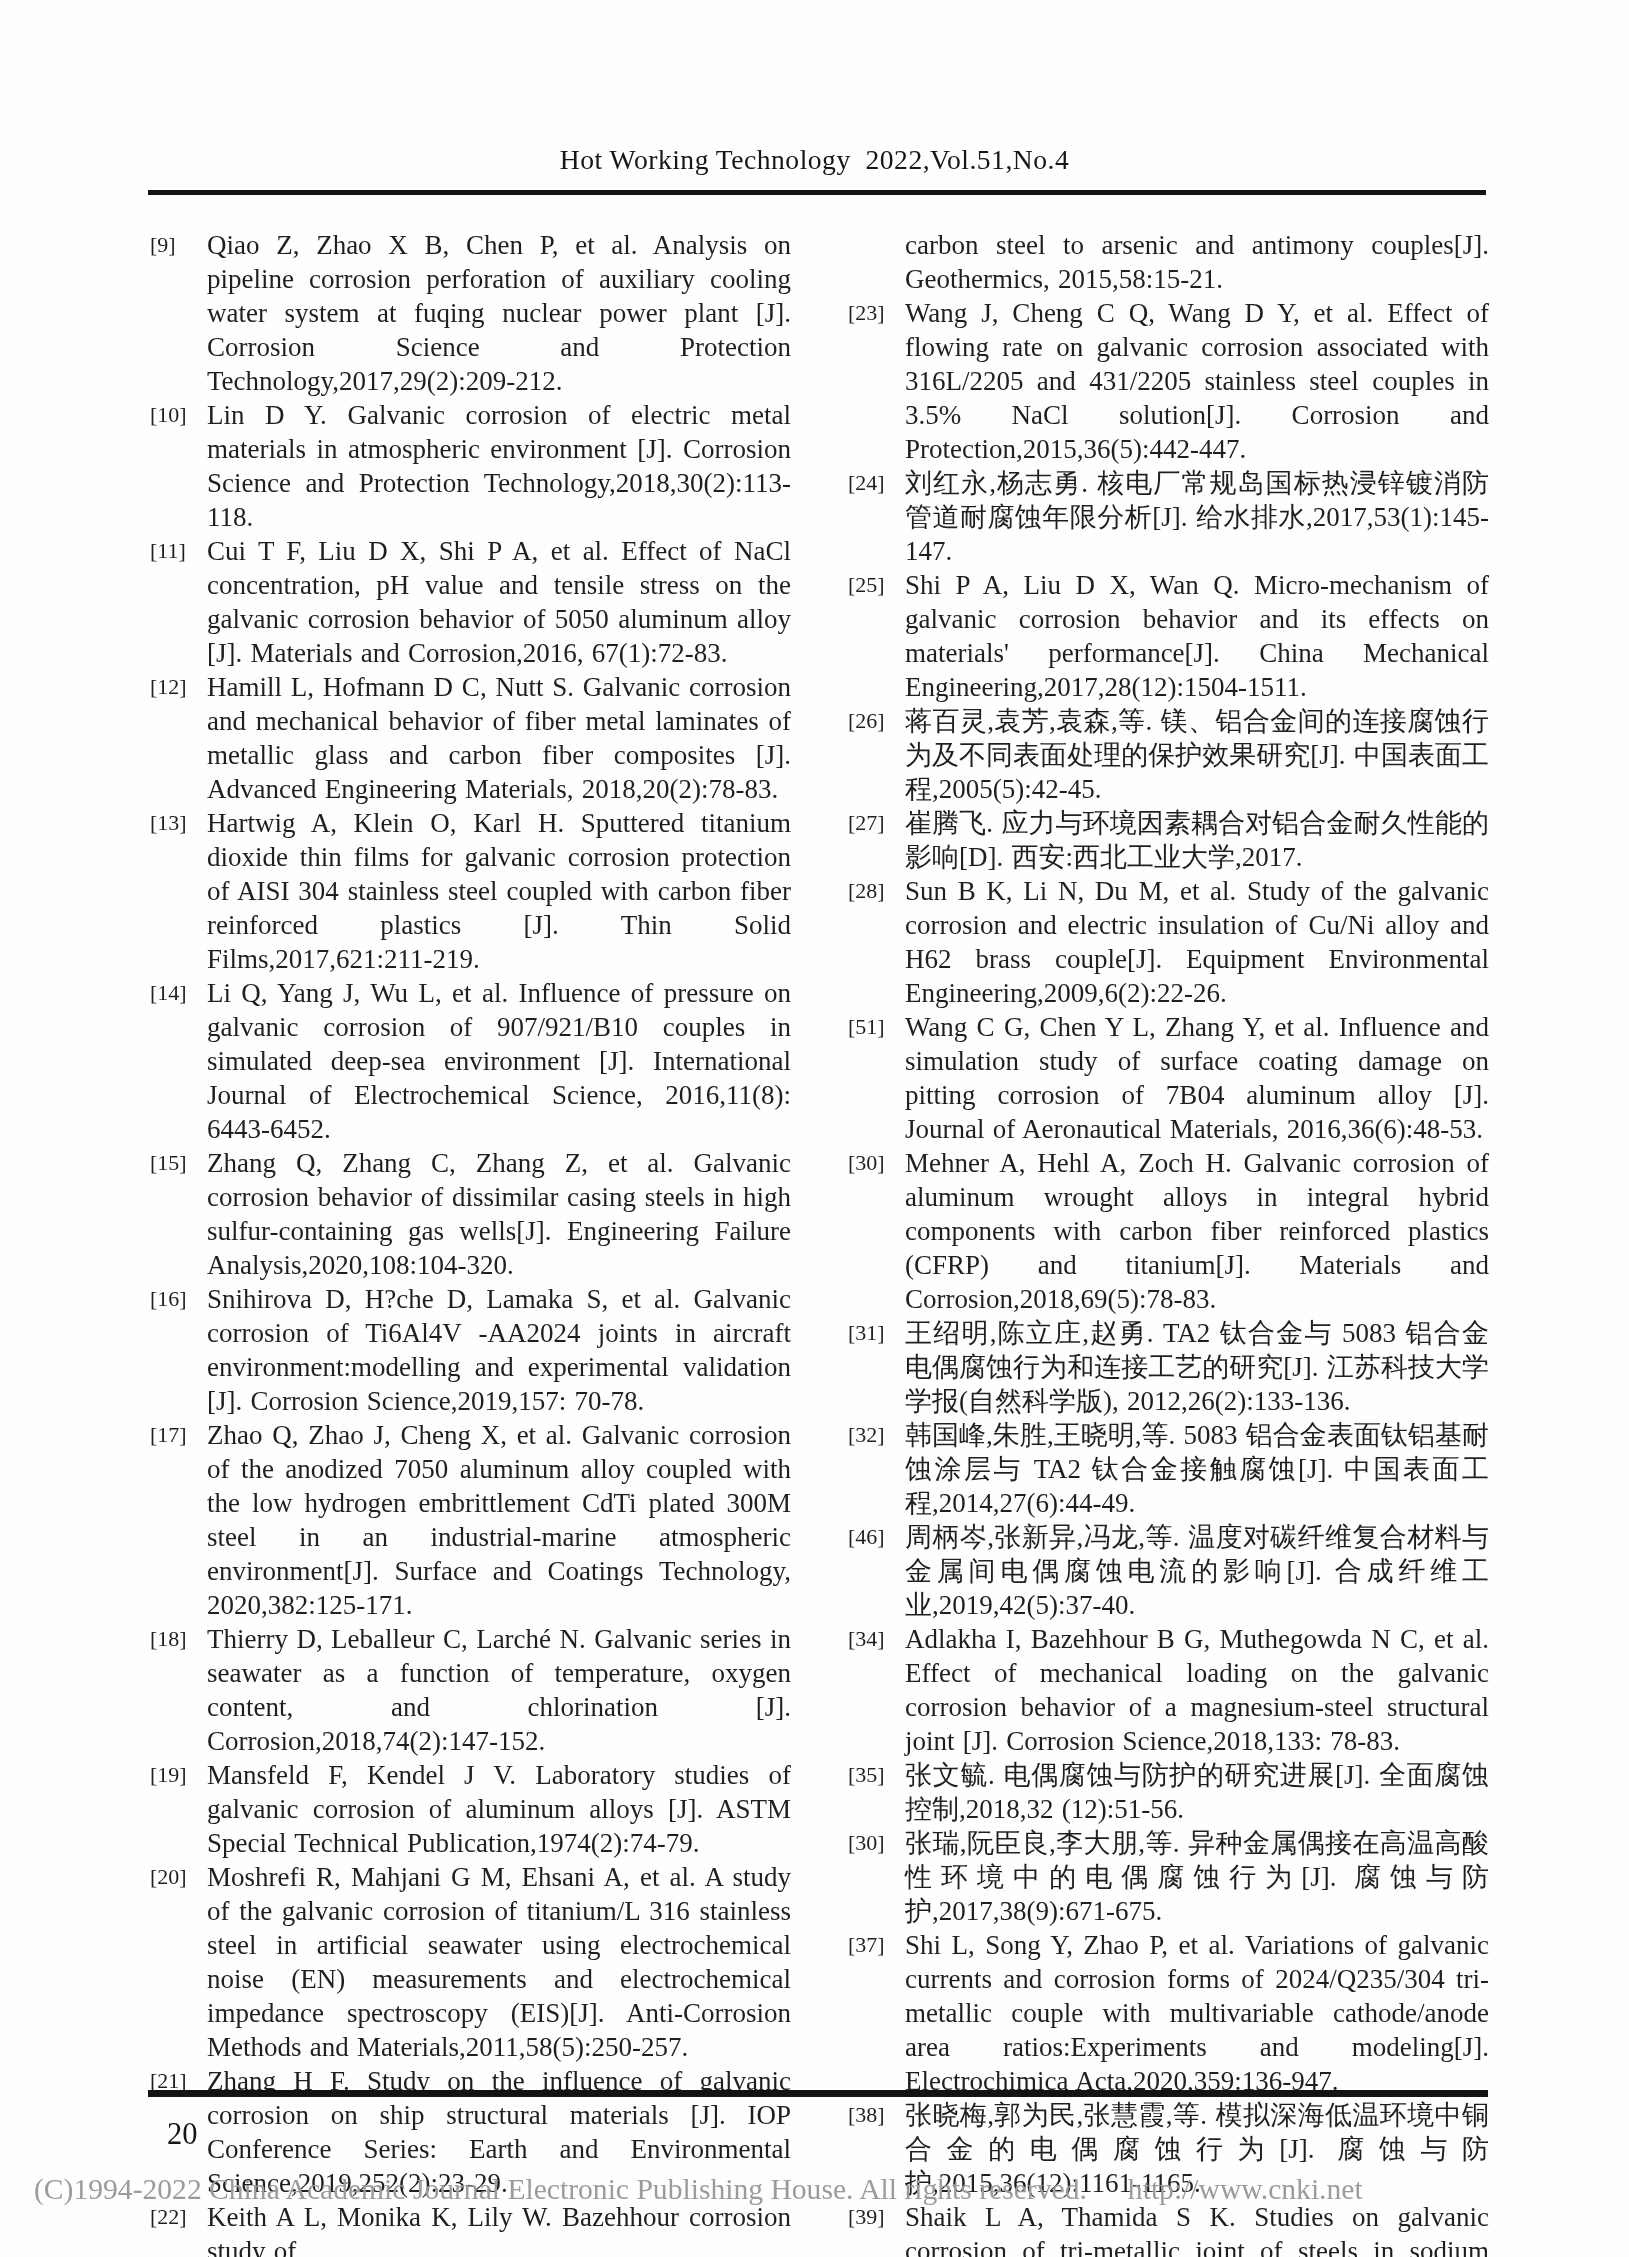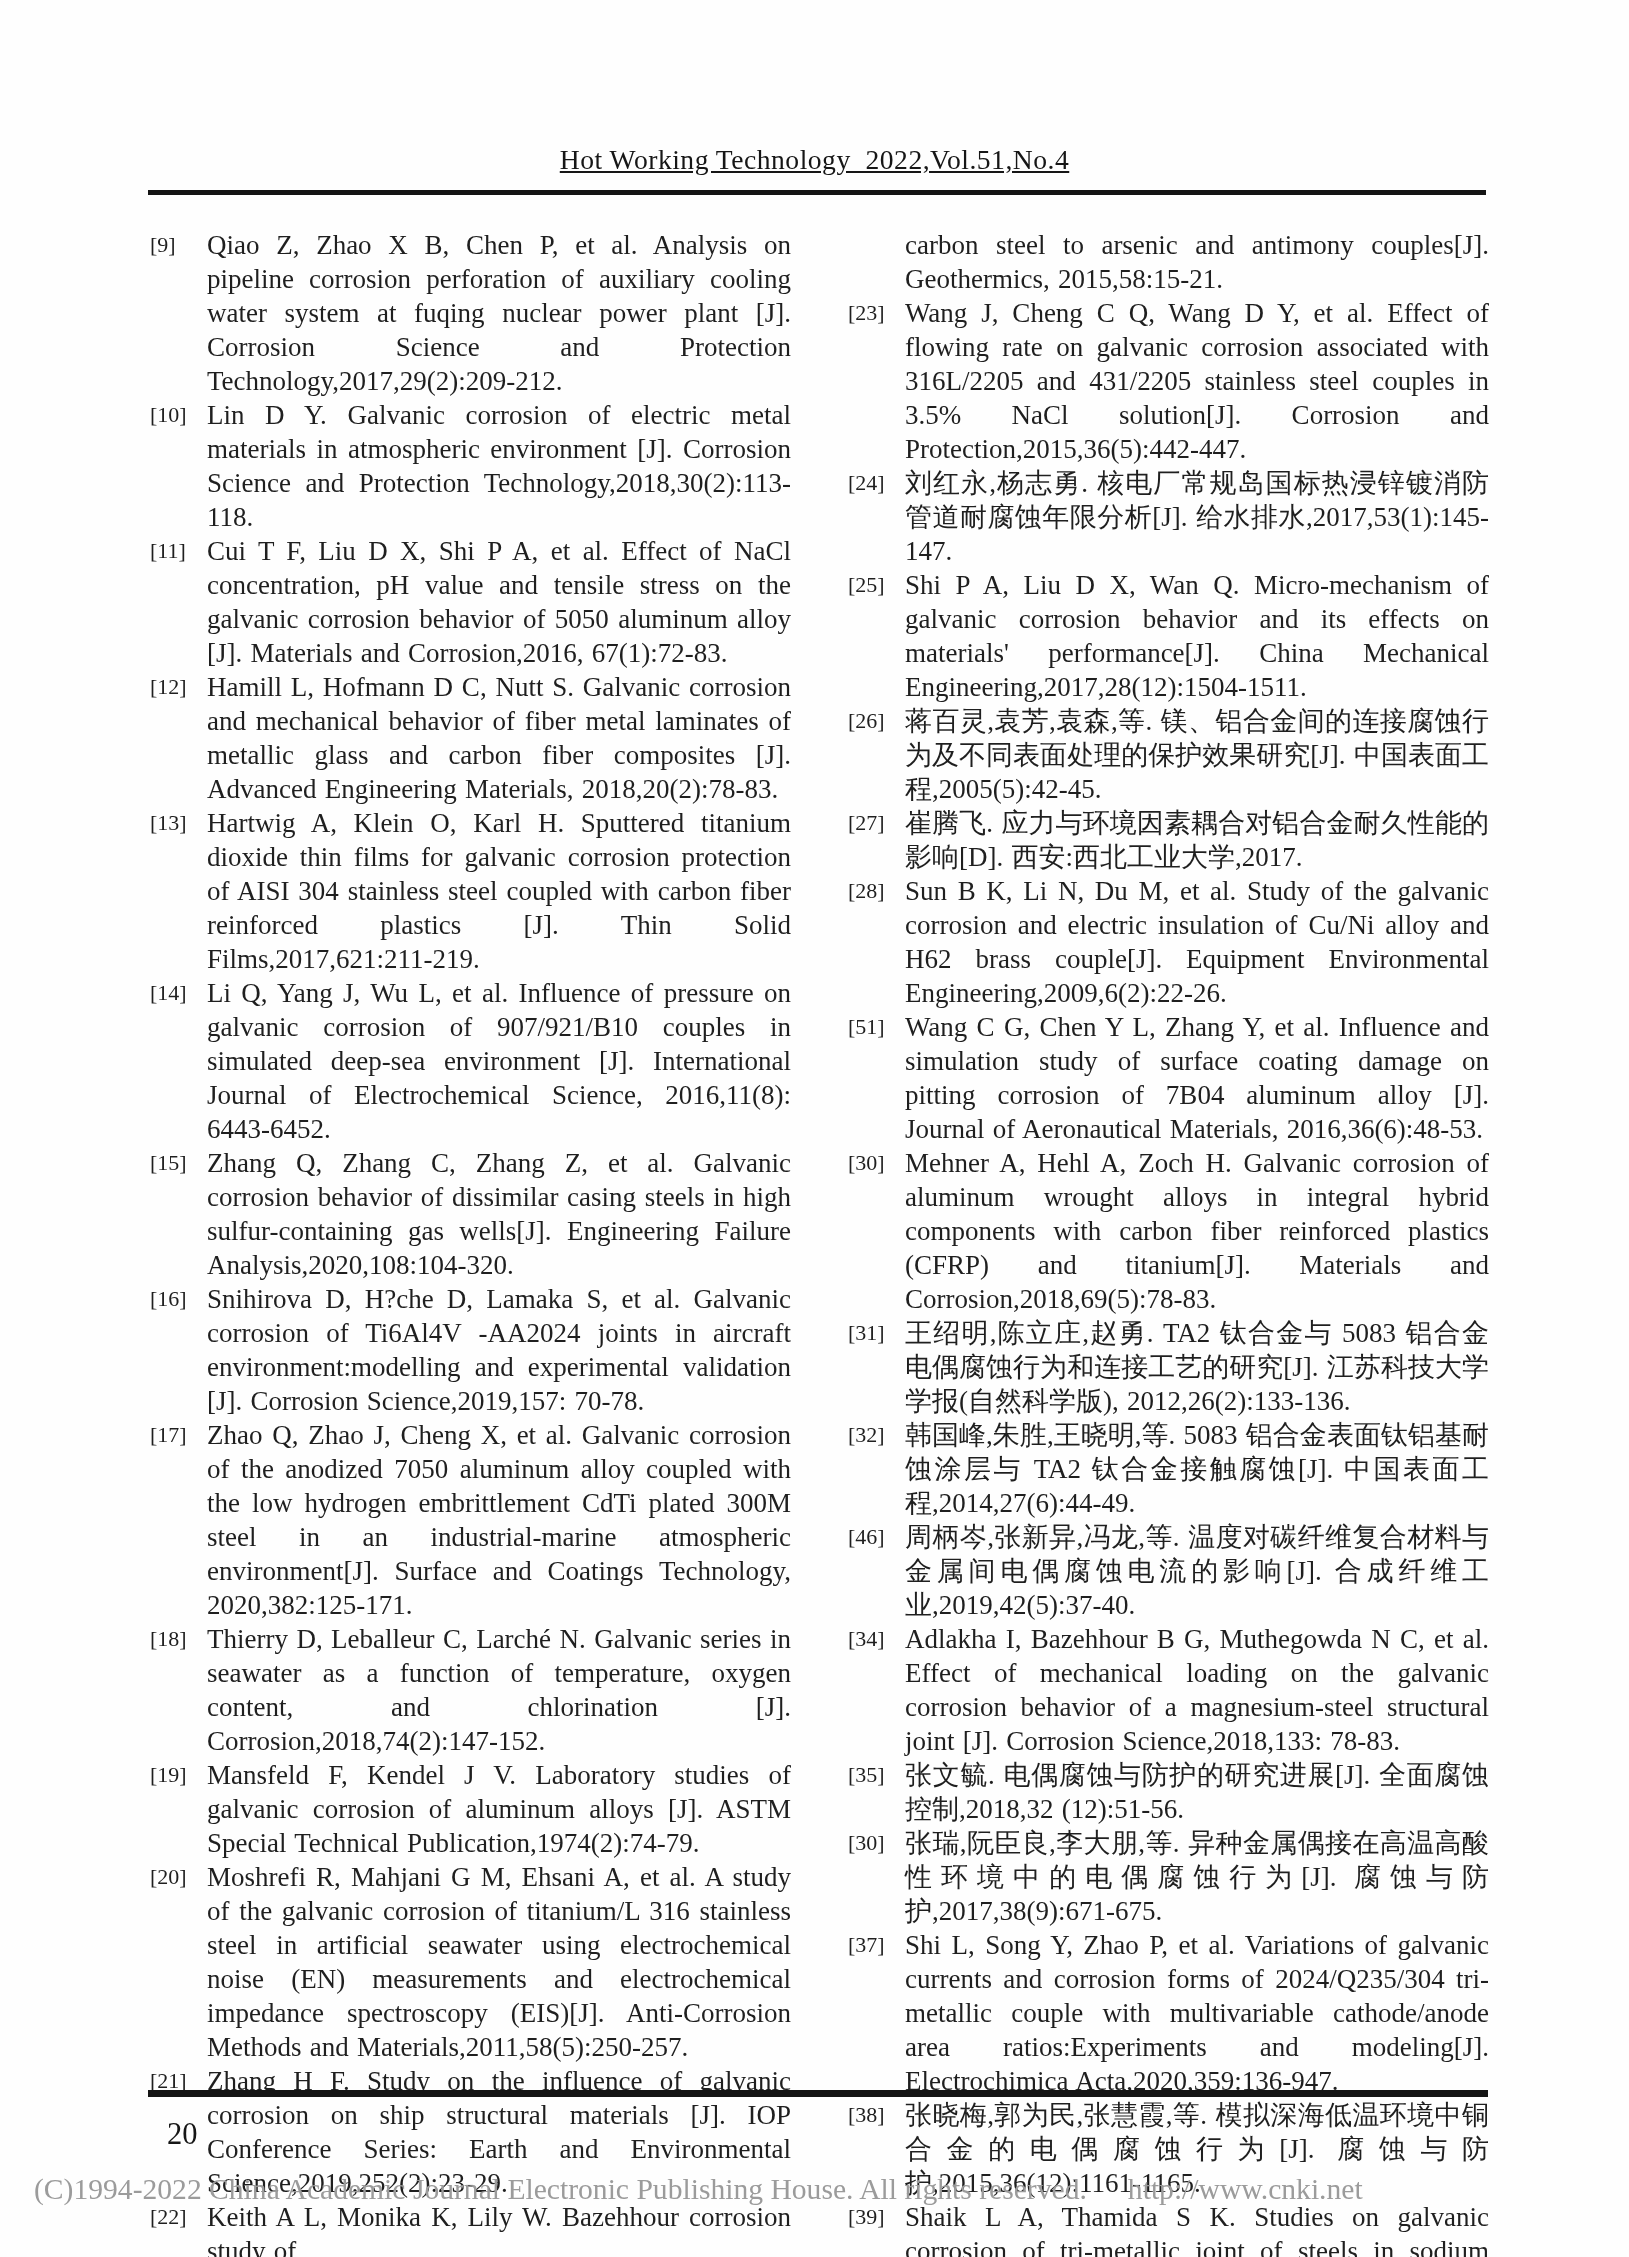--- a/index.html
+++ b/index.html
@@ -19,21 +19,20 @@
   .journal-header {
     position: absolute;
     top: 144px;
     left: 0;
     width: 100%;
     text-align: center;
     font-size: 27.6px;
     letter-spacing: 0.5px;
     color: #161616;
     white-space: pre;
-    text-decoration: underline;
   }
   .rule {
     position: absolute;
     background: #141414;
   }
   .rule-top {
     top: 190px;
     left: 148px;
     width: 1338px;
     height: 4.9px;

